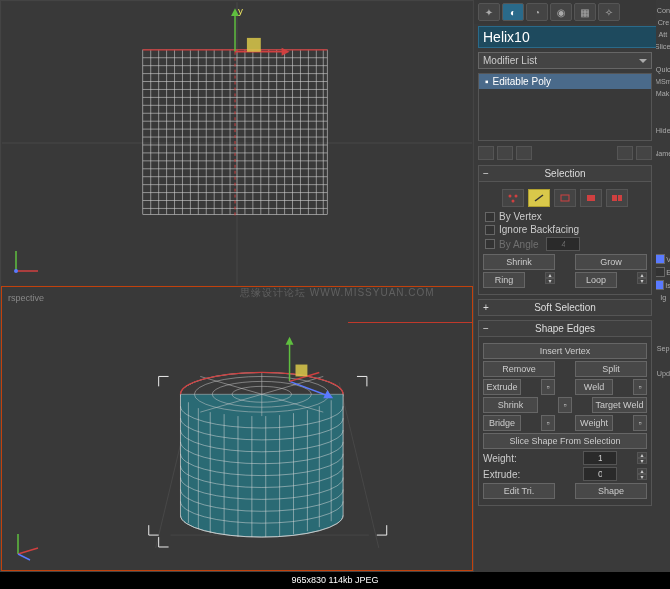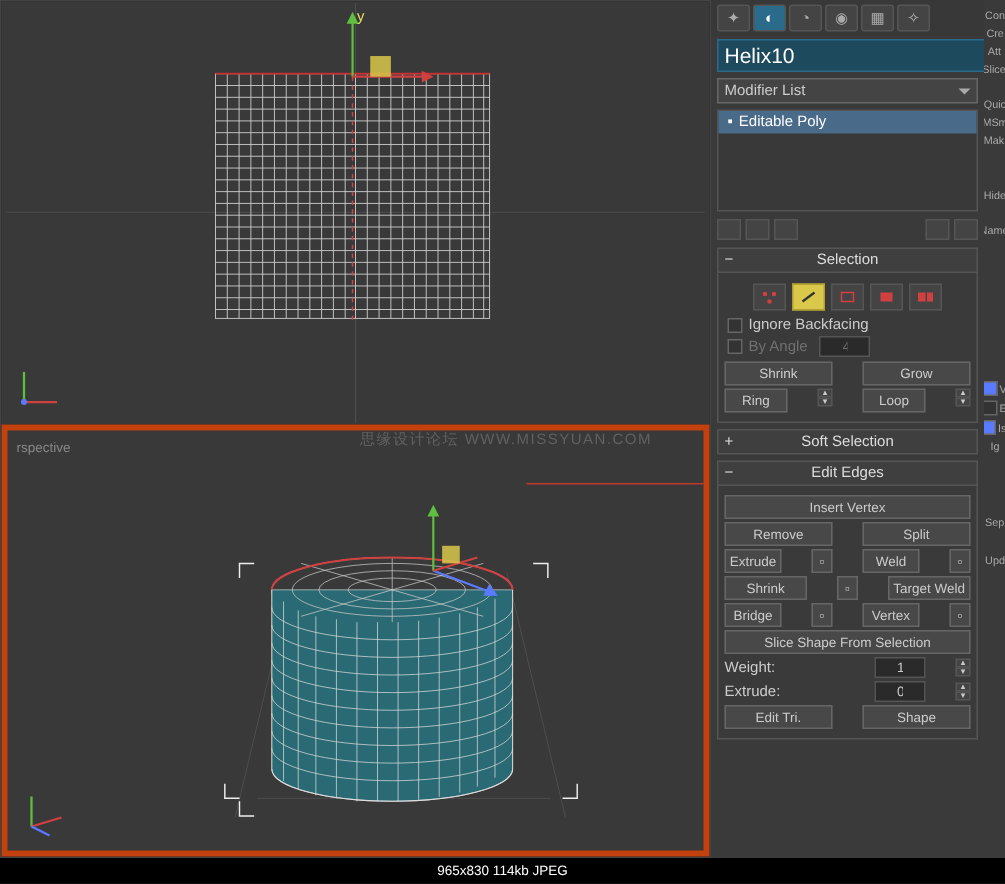--- a/index.html
+++ b/index.html
@@ -130,21 +130,21 @@
         <svg width="36" height="36">
             <g stroke-width="1.5">
           <line x1="6" y1="30" x2="6" y2="10" stroke="#5fbf3f"></line>
               <line x1="6" y1="30" x2="28" y2="30" stroke="#d04040"></line>
           <circle cx="6" cy="30" r="2" fill="#5a7aff"></circle>
         </g>
           </svg>
       </div>
     </div>
 
-    <div class="vp" style="border:4px solid #c2410c">
+    <div class="vp" style="border:1px solid #c2410c">
       <div class="vp-label">rspective</div>
       <svg width="100%" height="100%" viewBox="0 0 474 285">
 
         <g stroke="#555" stroke-width="0.5">
           <line x1="170" y1="250" x2="370" y2="250"></line>
           <line x1="195" y1="96" x2="155" y2="263"></line>
             <line x1="340" y1="96" x2="380" y2="263"></line>
         </g>
 
         <g stroke="#eee" stroke-width="1" fill="none">
@@ -282,20 +282,24 @@
             </div>
           <div class="so-btn">
               <svg width="12" height="10">
                 <rect x="1" y="2" width="5" height="6" fill="#d04040"></rect>
                 <rect x="7" y="2" width="4" height="6" fill="#d04040"></rect>
               </svg>
             </div>
         </div>
         <div class="chk-row">
             <span class="chk"></span>
+            <span>By Vertex</span>
+          </div>
+        <div class="chk-row">
+            <span class="chk"></span>
             <span>Ignore Backfacing</span>
           </div>
         <div class="chk-row disabled">
             <span class="chk"></span>
             <span>By Angle</span>
             <input class="spin disabled" style="margin-left: 4px;" value="45.0">
           </div>
         <div class="btn-pair">
           <div class="btn">Shrink</div>
           <div class="btn">Grow</div>
@@ -313,21 +317,21 @@
             </div>
         </div>
       </div>
     </div>
 
     <div class="rollout">
       <div class="ro-head"><span class="pm">+</span><span>Soft Selection</span></div>
     </div>
 
     <div class="rollout">
-      <div class="ro-head"><span class="pm">−</span><span>Edit Edges</span></div>
+      <div class="ro-head"><span class="pm">−</span><span>Shape Edges</span></div>
       <div class="ro-body">
         <div class="btn-pair">
             <div class="btn">Insert Vertex</div>
           </div>
         <div class="btn-pair">
           <div class="btn">Remove</div>
           <div class="btn">Split</div>
         </div>
         <div class="btn-pair">
           <div class="btn">Extrude</div>
@@ -336,21 +340,21 @@
           <div class="btn" style="flex:0 0 14px">▫</div>
         </div>
         <div class="btn-pair">
           <div class="btn">Shrink</div>
           <div class="btn" style="flex:0 0 14px">▫</div>
           <div class="btn">Target Weld</div>
         </div>
         <div class="btn-pair">
           <div class="btn">Bridge</div>
           <div class="btn" style="flex:0 0 14px">▫</div>
-          <div class="btn">Vertex</div>
+          <div class="btn">Weight</div>
           <div class="btn" style="flex:0 0 14px">▫</div>
         </div>
         <div class="btn-pair">
             <div class="btn">Slice Shape From Selection</div>
           </div>
         <div class="spin-row">
             <label>Weight:</label>
             <input class="spin" value="1.0" style="">
             <div class="spin-arrows">
               <div class="sa">▴</div>

